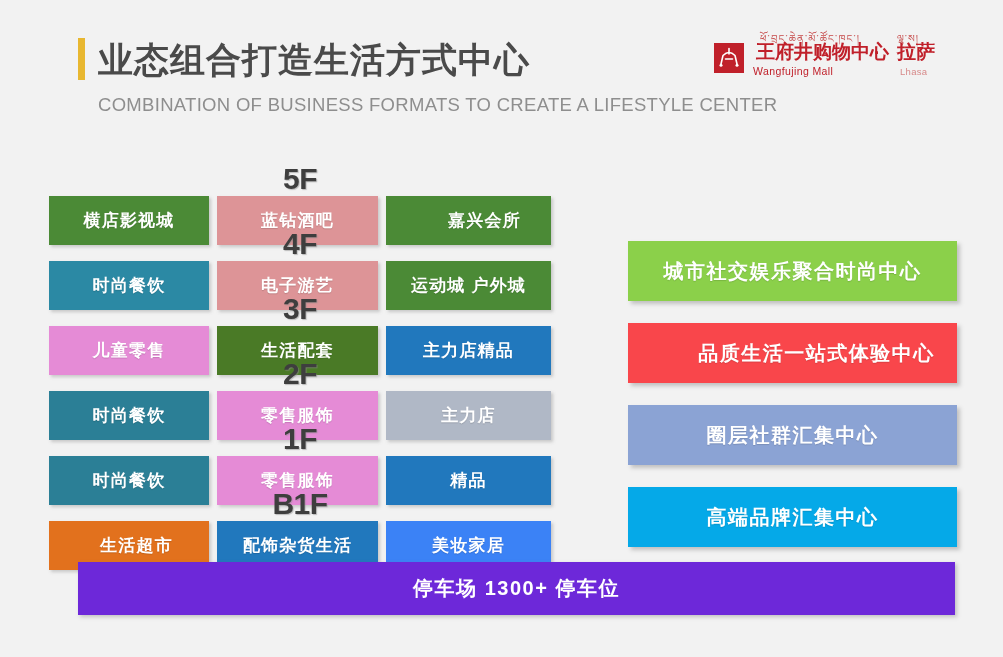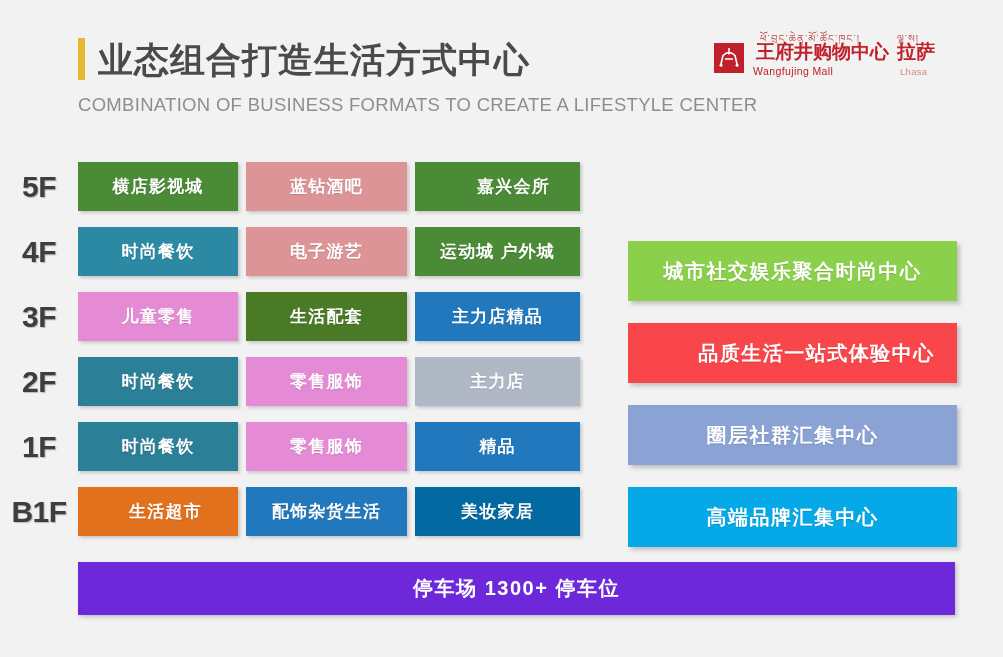--- a/index.html
+++ b/index.html
@@ -41,21 +41,21 @@
   #main-title {
     font-size: 35px;
     font-weight: bold;
     color: #4a4a4a;
     letter-spacing: 1px;
     line-height: 1;
     white-space: nowrap;
   }
   #sub-title {
     margin-top: 14px;
-    margin-left: 0;
+    margin-left: 20px;
     font-size: 18.5px;
     color: #8e8e8e;
     letter-spacing: 0.3px;
     white-space: nowrap;
   }
 
   
   #logo-block {
     position: absolute;
     left: 712px;
@@ -146,20 +146,21 @@
     position: absolute;
     left: 0;
     top: 162px;
     width: 600px;
   }
   .floor-row {
     display: flex;
     align-items: center;
     height: 49px;
     margin-bottom: 16px;
+    flex-direction: column;
   }
   .floor-label {
     width: 78px;
     flex: none;
     text-align: center;
     font-size: 30px;
     font-weight: bold;
     color: #3e3e3e;
     letter-spacing: -0.5px;
     text-shadow: 1px 1px 1px rgba(140,140,140,0.55);
@@ -305,21 +306,21 @@
         <div class="cell w1" style="background: rgb(43, 127, 150);">时尚餐饮</div>
         <div class="cell w2" style="background: rgb(229, 139, 214);">零售服饰</div>
         <div class="cell w3" style="background: rgb(33, 120, 189);">精品</div>
       </div>
     </div>
     <div class="floor-row">
       <div class="floor-label">B1F</div>
       <div class="floor-cells">
         <div class="cell w1" style="background: rgb(226, 113, 29); padding-left: 15px;">生活超市</div>
         <div class="cell w2" style="background: rgb(33, 120, 189);">配饰杂货生活</div>
-        <div class="cell w3" style="background: #0369a1; font-family: Liberation Serif, serif;">美妆家居</div>
+        <div class="cell w3" style="background: #3b82f6; font-family: Liberation Serif, serif;">美妆家居</div>
       </div>
     </div>
   </div>
 
 <div id="right-panels">
     <div class="rpanel" style="background: rgb(139, 208, 74);">城市社交娱乐聚合时尚中心</div>
     <div class="rpanel" style="background: rgb(249, 70, 75); padding-left: 48px;">品质生活一站式体验中心</div>
     <div class="rpanel" style="background: rgb(139, 163, 212);">圈层社群汇集中心</div>
     <div class="rpanel" style="background: rgb(5, 169, 232);">高端品牌汇集中心</div>
   </div>

